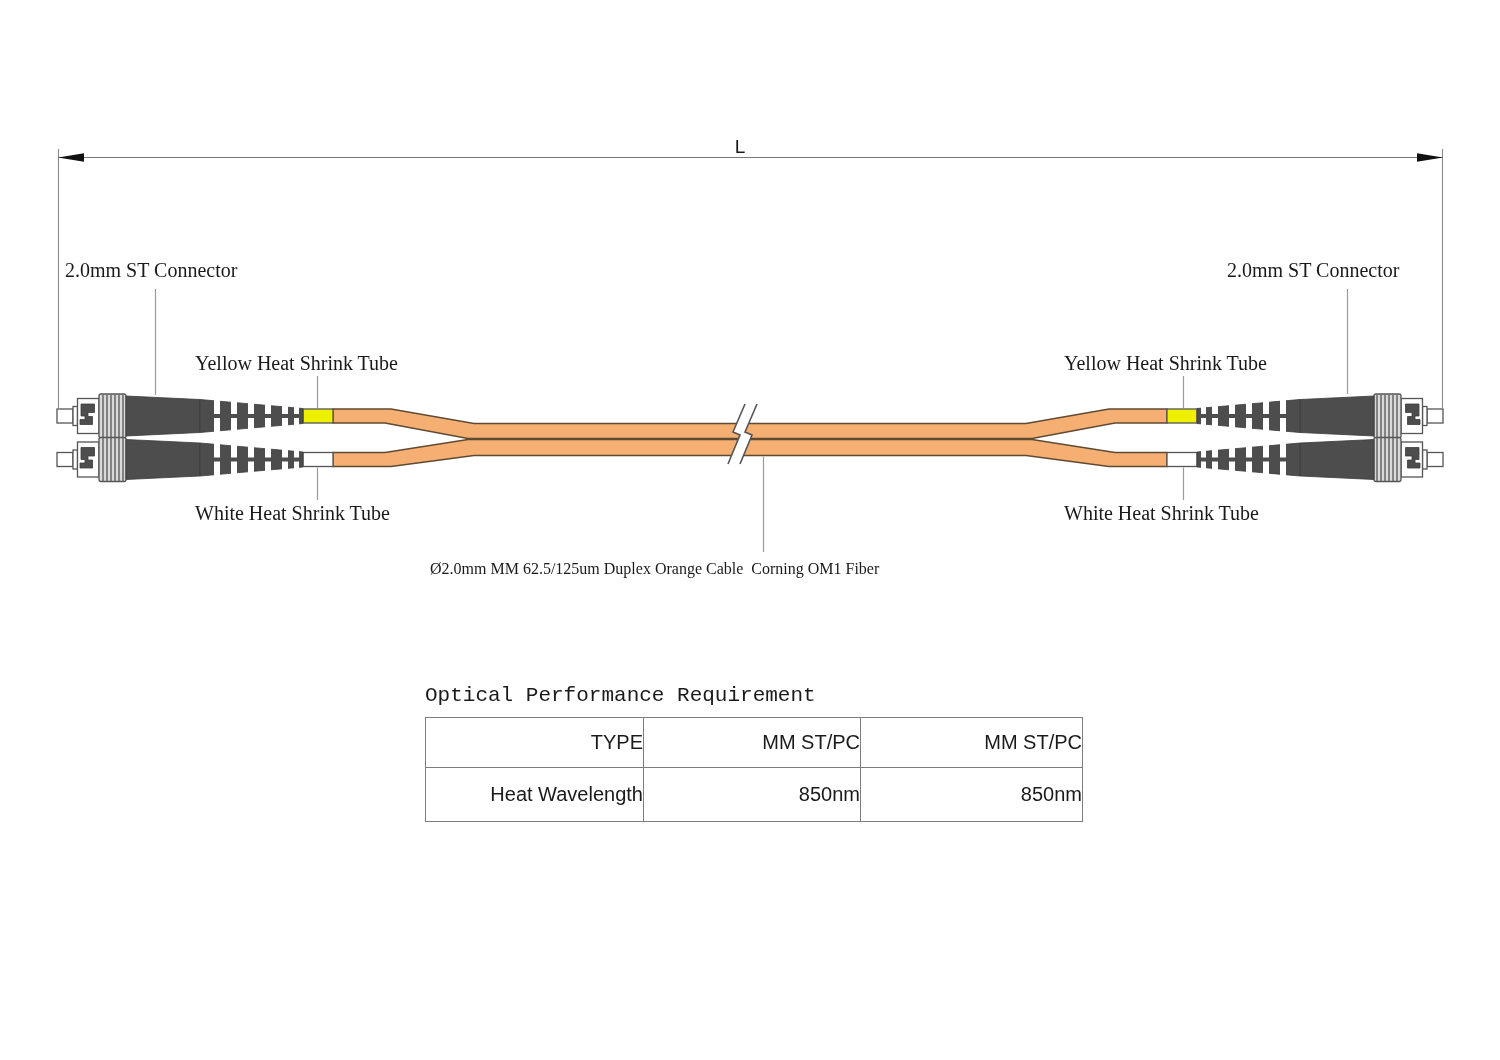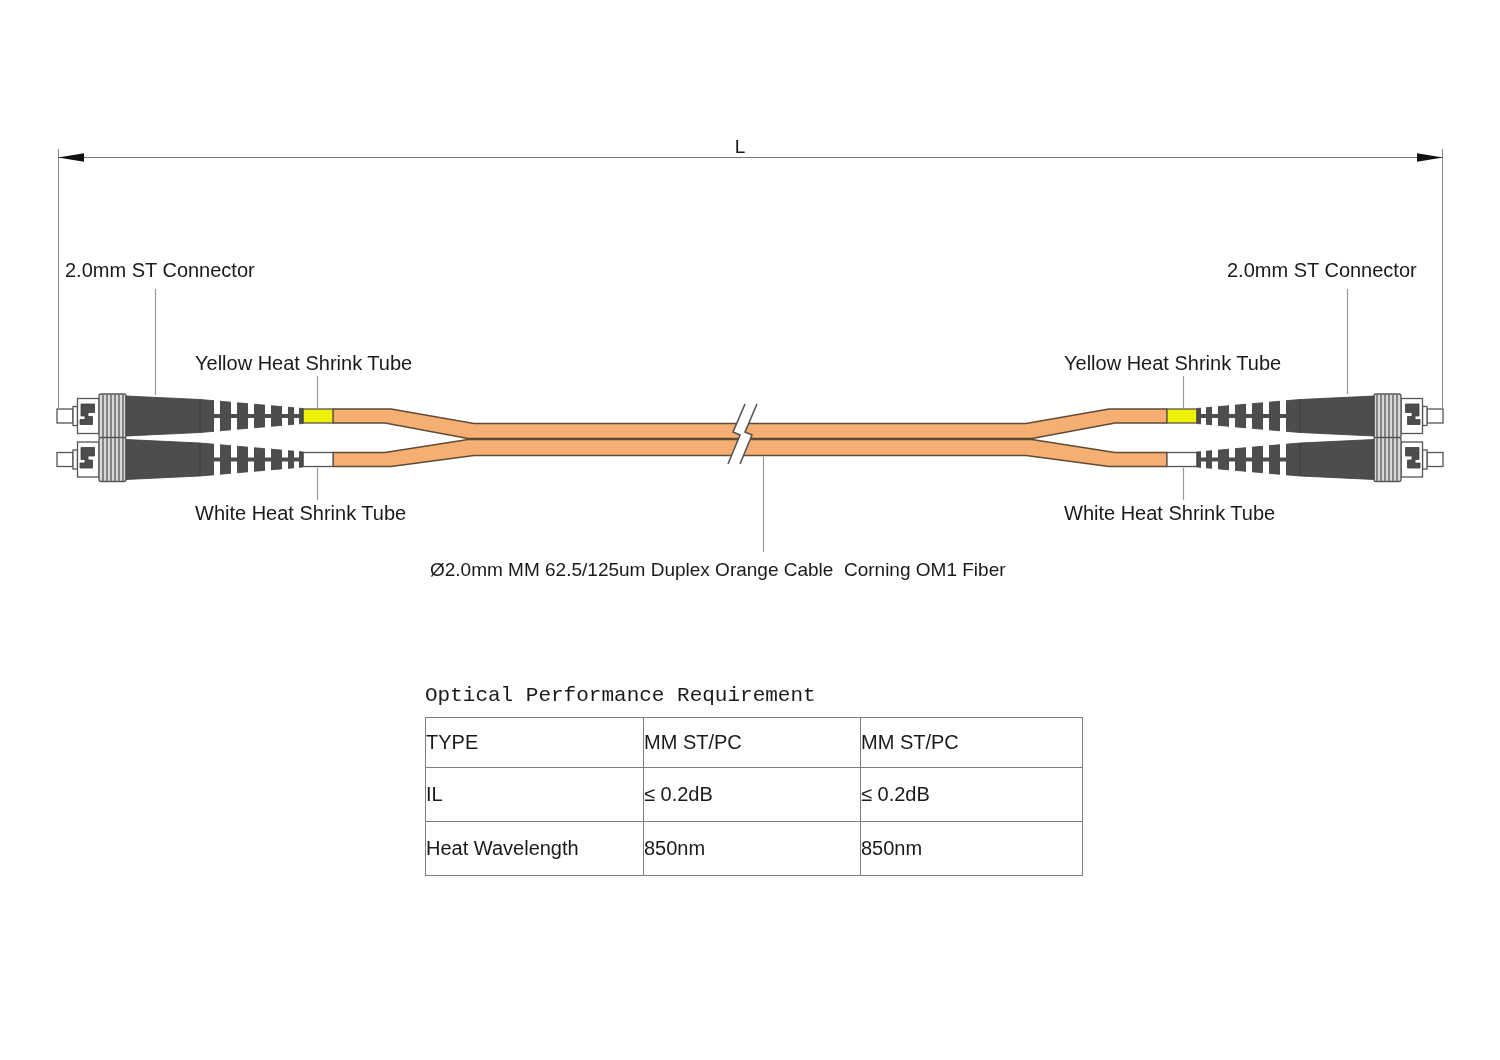--- a/index.html
+++ b/index.html
@@ -9,21 +9,21 @@
     --dark:#4D4D4D;
     --nut:#D9D9D9;
     --ink:#1a1a1a;
   }
   html,body{margin:0;padding:0;background:#fff;}
   #stage{
     position:relative;width:1500px;height:1060px;background:#fff;overflow:hidden;
     font-family:"Liberation Sans", sans-serif;color:var(--ink);
   }
   #drawing{position:absolute;left:0;top:0;}
-  .lbl{position:absolute;font-size:20px;line-height:1.1;white-space:nowrap;color:var(--ink);}
+  .lbl{position:absolute;font-size:20px;line-height:1.1;white-space:nowrap;color:var(--ink);font-family:Liberation Serif, serif;}
   .lbl.pre{white-space:pre;}
   .dimlbl{position:absolute;font-size:19px;color:var(--ink);}
   
   .lite{fill:#ffffff;stroke:#555;stroke-width:1.3;}
   .dark{fill:var(--dark);stroke:#3c3c3c;stroke-width:0.8;}
   .nutfill{fill:var(--nut);stroke:#555;stroke-width:1.3;}
   .stripe{stroke:#6e6e6e;stroke-width:1.6;fill:none;}
   .cablefill{fill:var(--orange);stroke:#5f4a33;stroke-width:1.3;}
   .ytube{fill:var(--yellow);stroke:#555;stroke-width:1.3;}
   .wtube{fill:var(--tubewhite);stroke:#555;stroke-width:1.3;}
@@ -35,21 +35,21 @@
   .arrow{fill:#111;stroke:none;}
   .breakfill{fill:#ffffff;stroke:none;}
   .breakline{fill:none;stroke:#555;stroke-width:1.6;}
   
   #tbl-title{position:absolute;left:425px;top:684px;font-size:21px;color:var(--ink);font-family:Liberation Mono, monospace;}
   #spec-table{
     position:absolute;left:425px;top:717px;border-collapse:collapse;table-layout:fixed;
   }
   #spec-table td,#spec-table th{
     border:1.5px solid #7d7d7d;font-weight:normal;font-size:20px;color:var(--ink);
-    text-align:left;vertical-align:middle;padding:0;
+    text-align:right;vertical-align:middle;padding:0;
   }
 </style>
 </head>
 <body>
 <div id="stage">
 
   <svg id="drawing" width="1500" height="660" viewBox="0 0 1500 660">
     <defs>
 
       <g id="st-conn">
@@ -124,42 +124,37 @@
 
   <div class="lbl" style="left:65px;top:259px;">2.0mm ST Connector</div>
   <div class="lbl" style="left:1227px;top:259px;">2.0mm ST Connector</div>
 
   <div class="lbl" style="left:195px;top:352px;">Yellow Heat Shrink Tube</div>
   <div class="lbl" style="left:1064px;top:352px;">Yellow Heat Shrink Tube</div>
 
   <div class="lbl" style="left:195px;top:502px;">White Heat Shrink Tube</div>
   <div class="lbl" style="left:1064px;top:502px;">White Heat Shrink Tube</div>
 
-  <div class="lbl pre" style="left:430px;top:560px;font-size:19px;">Ø2.0mm MM 62.5/125um Duplex Orange Cable  Corning OM1 Fiber</div>
+  <div class="lbl pre" style="left:430px;top:560px;font-size:16px;">Ø2.0mm MM 62.5/125um Duplex Orange Cable  Corning OM1 Fiber</div>
 
   <div id="tbl-title">Optical Performance Requirement</div>
 
   <table id="spec-table">
     <colgroup>
         <col style="width:218px">
         <col style="width:217px">
         <col style="width:222px">
       </colgroup>
     <tbody>
         <tr style="height:50px">
       <th>TYPE</th>
       <th>MM ST/PC</th>
       <th>MM ST/PC</th>
     </tr>
     <tr style="height:54px">
-      <td>IL</td>
-      <td>≤ 0.2dB</td>
-      <td>≤ 0.2dB</td>
-    </tr>
-    <tr style="height:54px">
       <td>Heat Wavelength</td>
       <td>850nm</td>
       <td>850nm</td>
     </tr>
   </tbody>
     </table>
 
 </div>
 
 </body></html>

